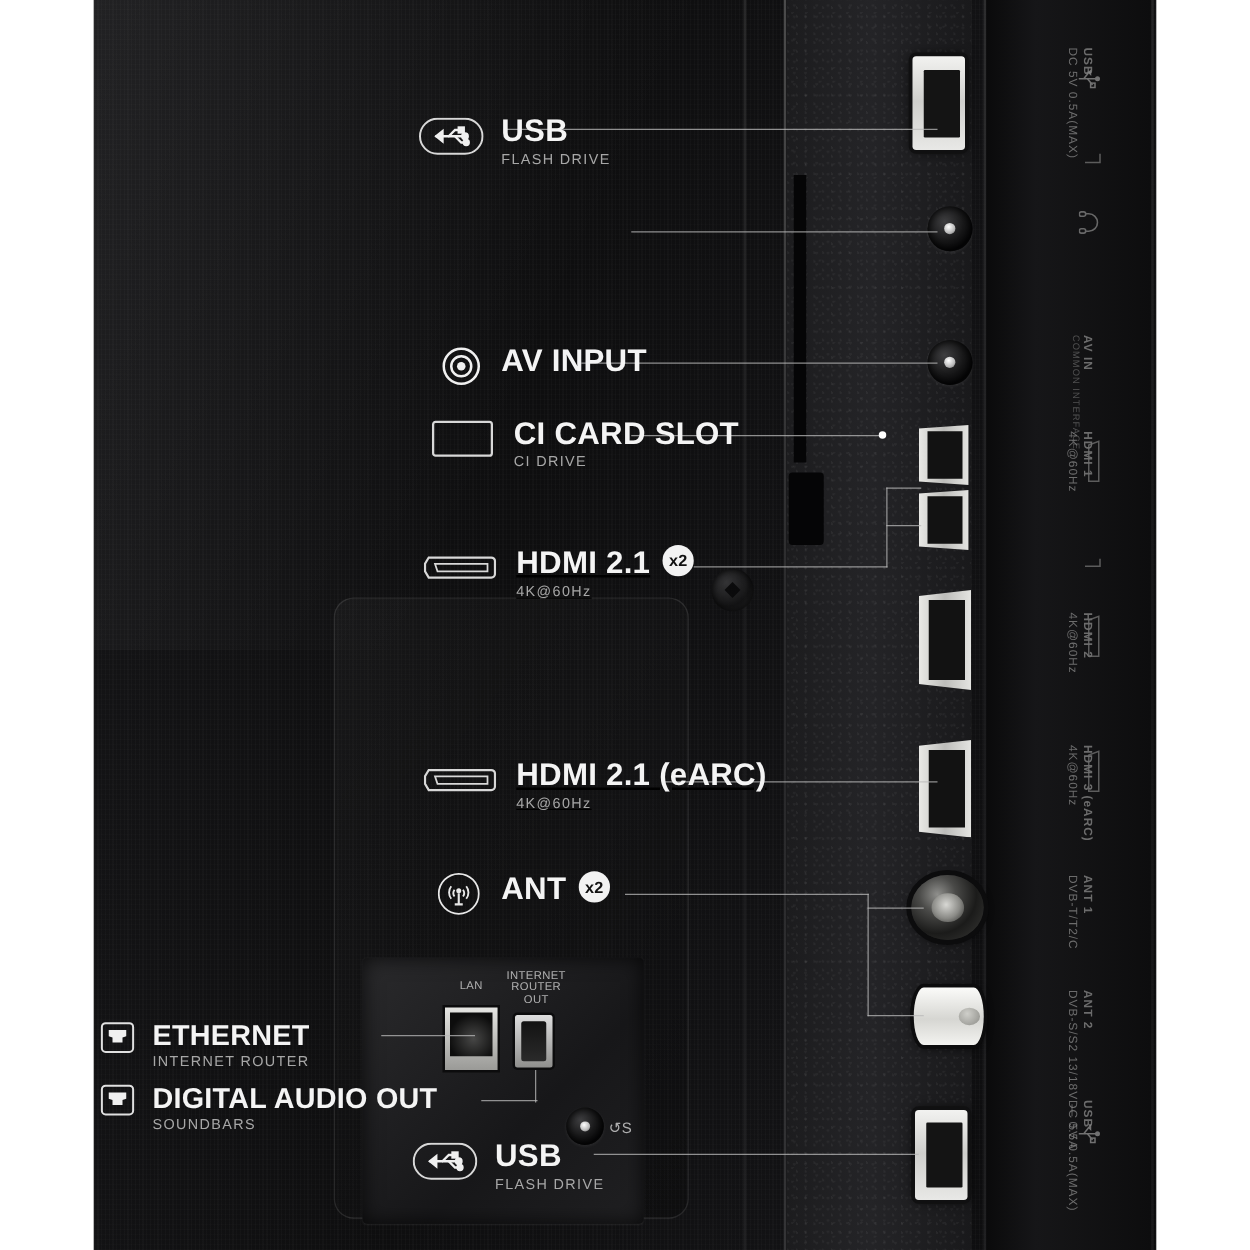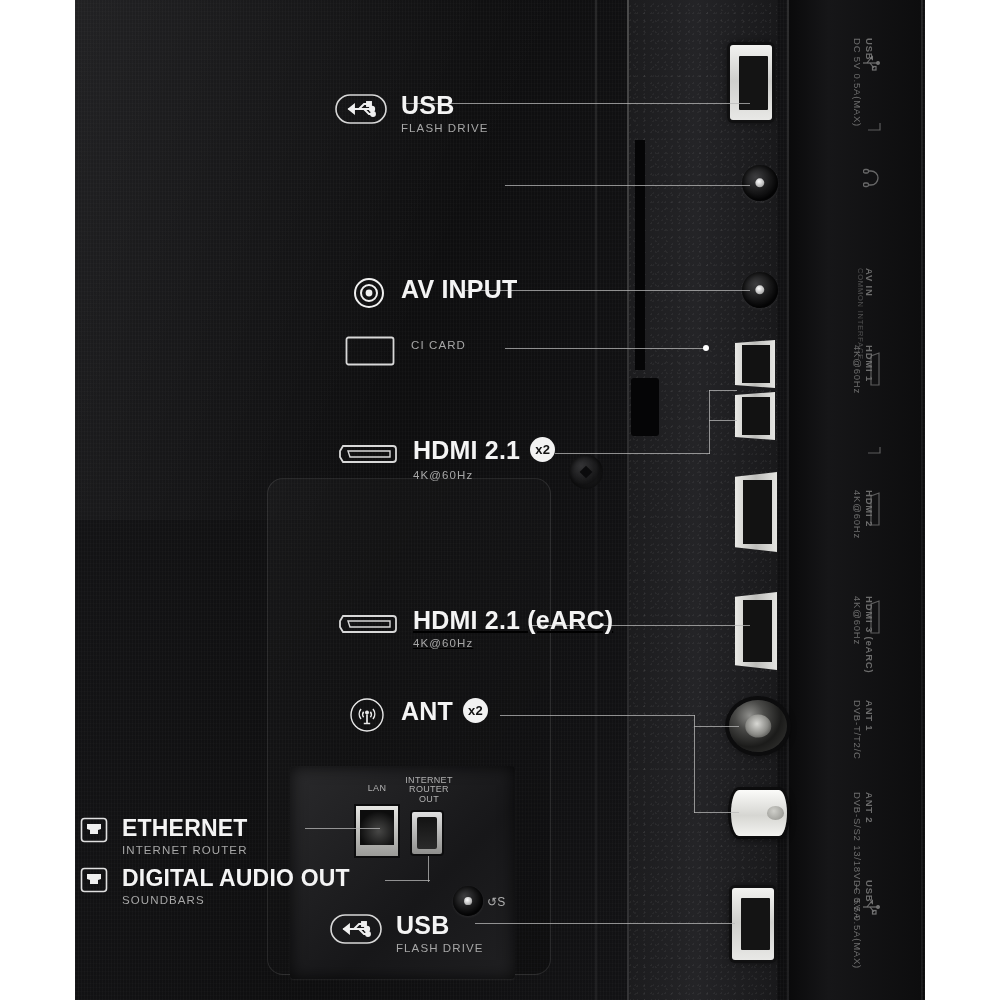--- a/index.html
+++ b/index.html
@@ -376,25 +376,26 @@
       </div>
     </div>
 
     <div class="callout" style="left:268px;top:334px;">
       <div class="ic" style="flex:0 0 54px;width:54px;">
         <svg class="icon-svg" width="50" height="30" viewBox="0 0 50 30" fill="none" stroke="#d8d8d8" stroke-width="1.8">
           <rect x="1.5" y="1.5" width="47" height="27" rx="2"></rect>
         </svg>
       </div>
       <div class="txt">
-        <div class="sub">CI CARD</div>
-      </div>
-    </div>
-
-    <div class="callout" style="left:262px;top:437px;">
+        <div class="title">CI CARD SLOT</div>
+        <div class="sub">CI DRIVE</div>
+      </div>
+    </div>
+
+    <div class="callout" style="left:262px;top:437px;text-decoration:underline;">
       <div class="ic" style="flex:0 0 62px;width:62px;">
         <svg class="icon-svg" width="58" height="24" viewBox="0 0 58 24" fill="none" stroke="#d8d8d8" stroke-width="1.8">
           <path d="M4 4h50a3 3 0 0 1 3 3v10a3 3 0 0 1-3 3H4L1 15V9z"></path>
           <path d="M9 9h42v6H11z" stroke-width="1.4"></path>
         </svg>
       </div>
       <div class="txt">
         <div class="title">
           <span>HDMI 2.1</span><span class="badge">x2</span>
         </div>

